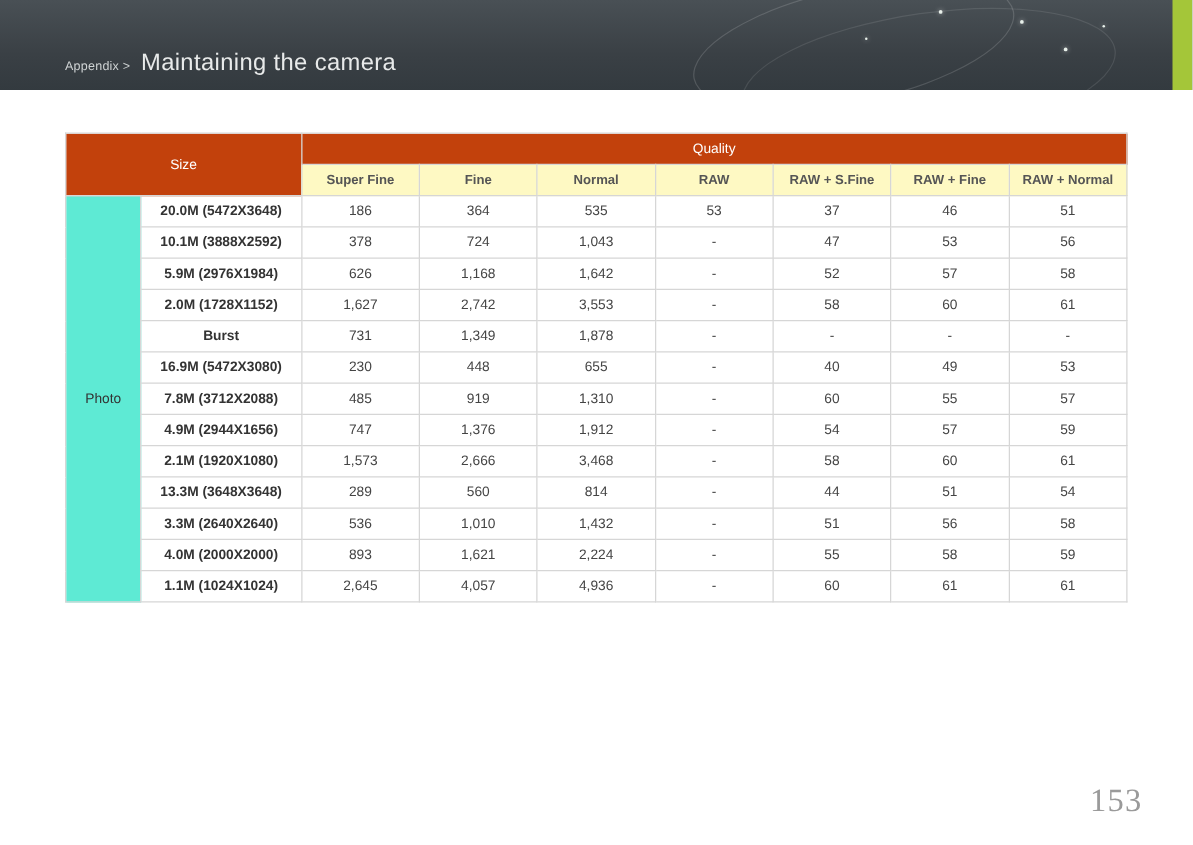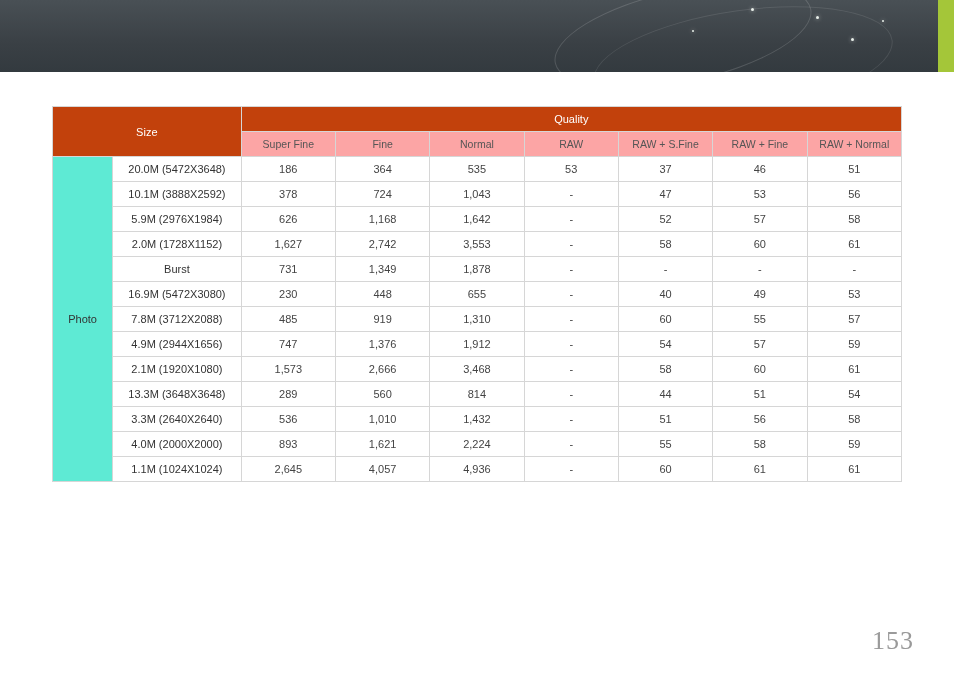--- a/index.html
+++ b/index.html
@@ -98,31 +98,32 @@
     padding: 6px 4px;
     font-weight: 400;
   }
   table.cap thead th {
     background: #c2410c;
     color: #fff;
     font-size: 11px;
     font-weight: 500;
   }
   table.cap thead tr.sub th {
-    background: #fca5a5;
+    background: #fef9c3;
     color: #555;
     font-size: 10.5px;
-    font-weight: 400;
+    font-weight: 700;
   }
   table.cap td.rowlabel {
     color: #333;
     background: #5eead4;
   }
   table.cap td.sizecell {
     color: #333;
+    font-weight: bold;
   }
   col.c-cat  { width: 60px; }
   col.c-size { width: 128px; }
   col.c-val  { width: 94px; }
 
   .page-num {
     position: absolute;
     right: 40px;
     bottom: 20px;
     font-family: Georgia, 'Times New Roman', serif;
@@ -134,20 +135,24 @@
 </head>
 <body>
 
 <div class="header-band">
   <div class="accent-strip"></div>
   <span class="sparkle s1"></span>
   <span class="sparkle s2"></span>
   <span class="sparkle s3"></span>
   <span class="sparkle s4"></span>
   <span class="sparkle s5"></span>
+  <div class="bc">
+    <span class="pre">Appendix &gt;</span>
+    <span class="title">Maintaining the camera</span>
+  </div>
 </div>
 
 <div class="page-body">
   <table class="cap">
     <colgroup>
       <col class="c-cat">
         <col class="c-size">
       <col class="c-val">
         <col class="c-val">
         <col class="c-val">

